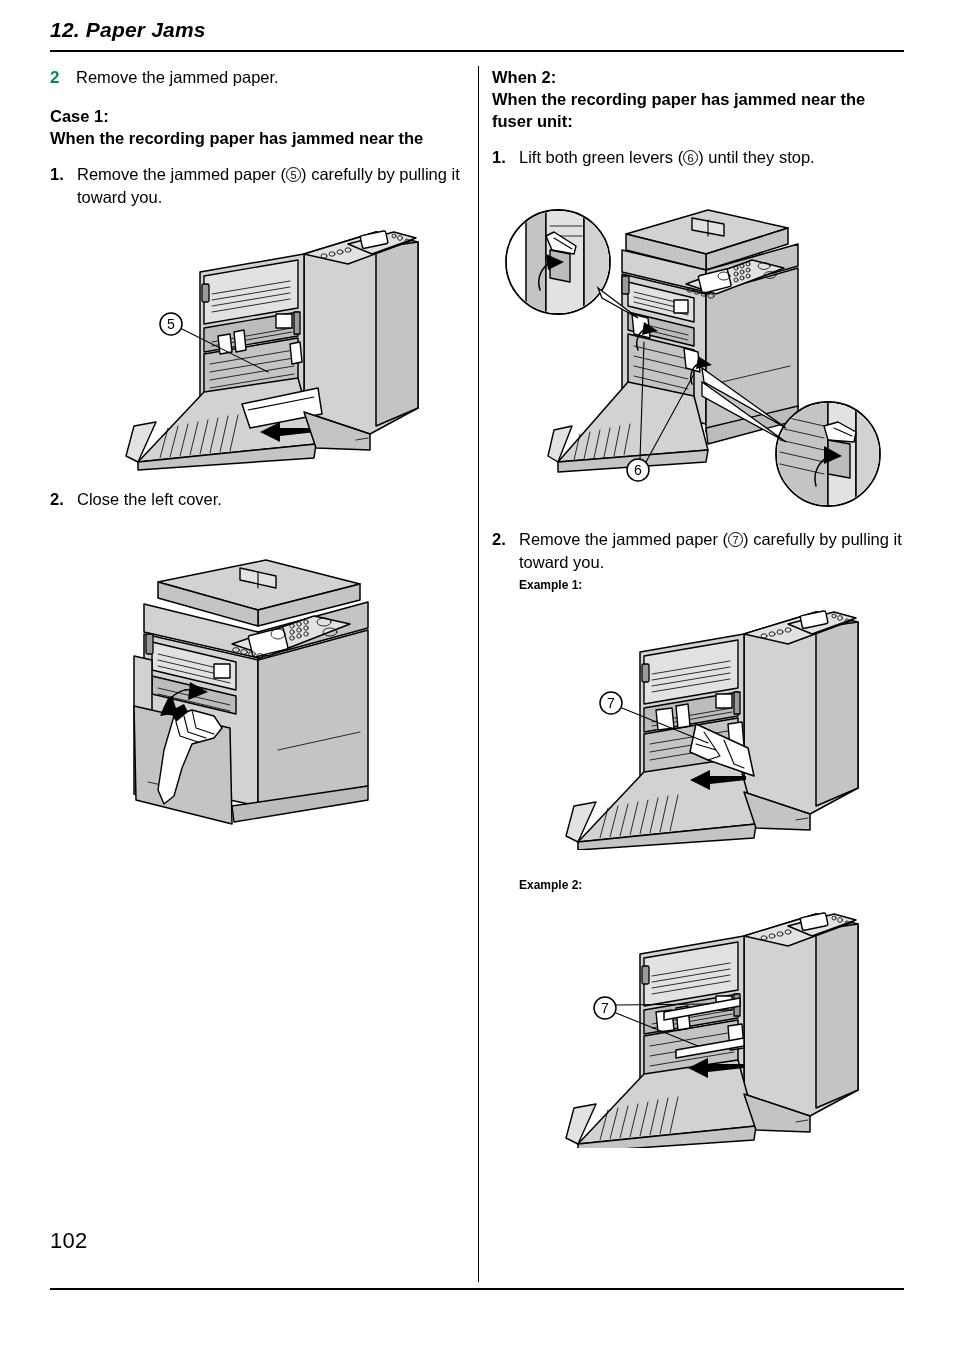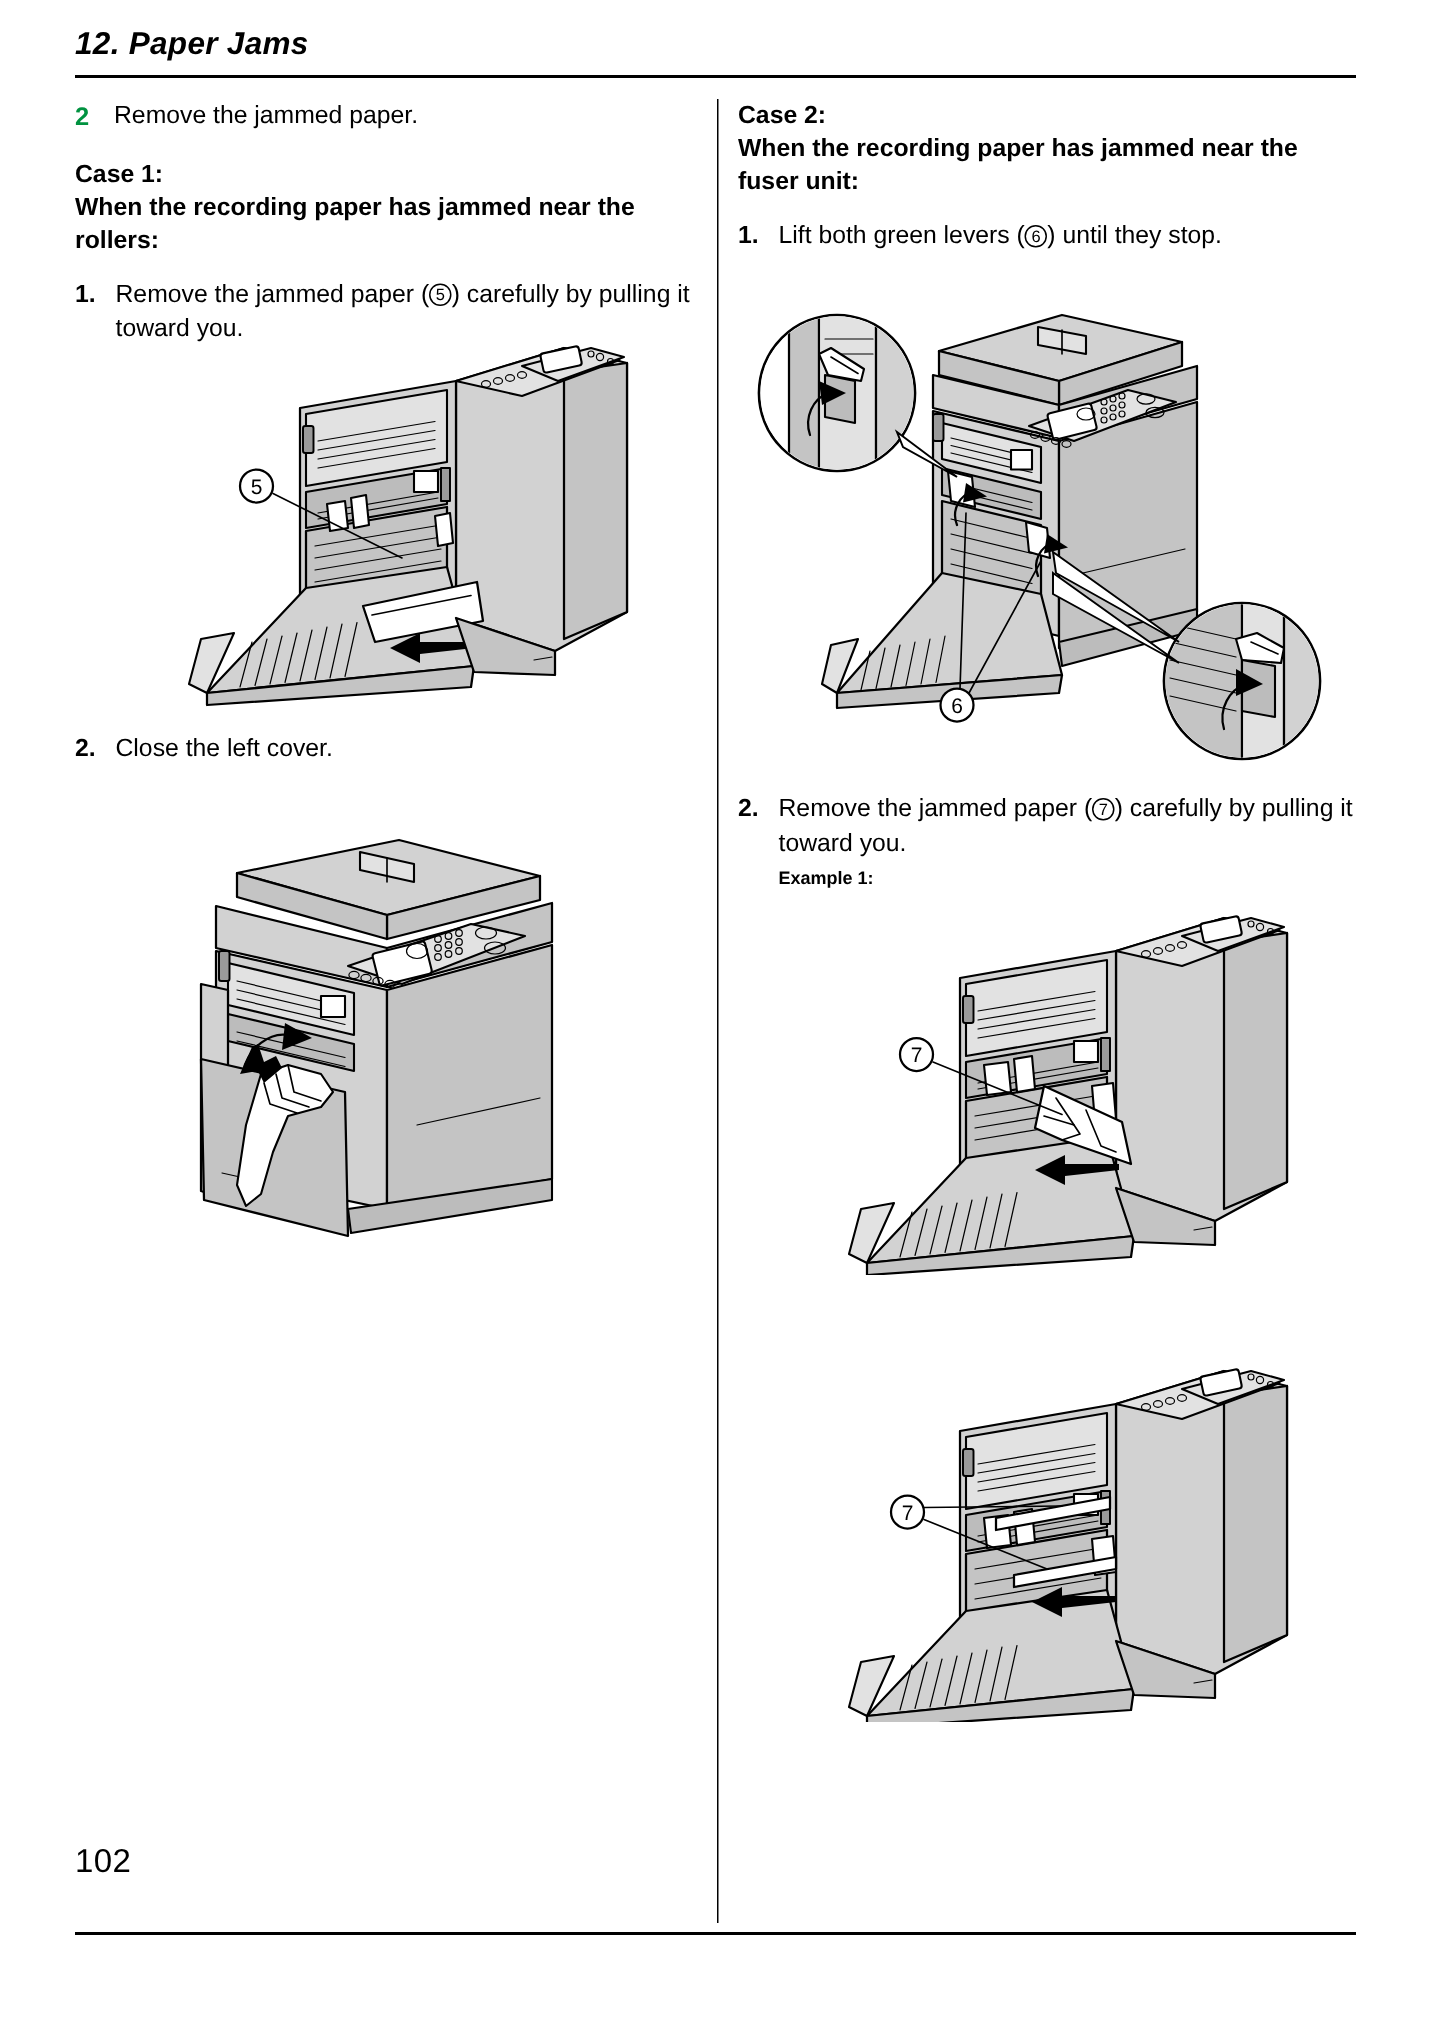--- a/index.html
+++ b/index.html
@@ -170,21 +170,20 @@
 
     <div class="step-row">
       <div class="step-num-green">2</div>
       <div class="step-text">Remove the jammed paper.</div>
     </div>
 
     <div class="spacer-sm"></div>
 
     <div class="case-head">Case 1:</div>
     <div class="case-head">When the recording paper has jammed near the</div>
-    <div class="case-head">rollers:</div>
 
     <div class="spacer-sm"></div>
 
     <div class="substep-row">
       <div class="substep-num">1.</div>
       <div class="substep-text"><span>Remove the jammed paper (</span><span class="circnum">5</span><span>) carefully by pulling it toward you.</span></div>
     </div>
   </div>
 
   <div class="fig" style="left:108px; top:212px;">
@@ -347,21 +346,21 @@
 
       <path class="arrowblk" d="M50,160 L42,178 L54,176 L58,184 L70,174 L66,166 L58,170 L54,158 Z"></path>
       <path class="ln" d="M44,176 C48,160 62,150 74,152" stroke-width="2.4"></path>
       <path class="arrowblk" d="M72,144 L90,154 L70,162 Z"></path>
 
       <path class="bodyfill3" d="M114,268 L250,248 L250,262 L116,284 Z"></path>
     </svg>
   </div>
 
   <div class="col col-right">
-    <div class="case-head">Case 2:</div>
+    <div class="case-head">When 2:</div>
     <div class="case-head">When the recording paper has jammed near the</div>
     <div class="case-head">fuser unit:</div>
 
     <div class="spacer-sm"></div>
 
     <div class="substep-row">
       <div class="substep-num">1.</div>
       <div class="substep-text"><span>Lift both green levers (</span><span class="circnum">6</span><span>) until they stop.</span></div>
     </div>
   </div>
@@ -581,20 +580,23 @@
       <path class="arrowblk" d="M162,172 L142,182 L162,192 L162,186 L198,182 L198,178 L162,178 Z"></path>
       <path class="bodyfill2" d="M196,194 L262,216 L262,232 L208,230 Z"></path>
       <path class="ln-x" d="M248,222 L260,220"></path>
 
       <circle class="calloutC" cx="63" cy="105" r="11"></circle>
       <text class="calloutT" x="63" y="110">7</text>
       <line class="ln-t" x1="74" y1="110" x2="160" y2="145"></line>
     </svg>
   </div>
 
+  <div class="col col-right" style="top:874px;">
+    <div class="example-head" style="margin-left:27px;">Example 2:</div>
+  </div>
 
   <div class="fig" style="left:548px; top:908px;">
     <svg width="320" height="240" viewBox="0 0 320 240">
       <path class="bodyfill" d="M196,28 L268,6 L310,16 L310,182 L262,208 L196,186 Z"></path>
       <path class="bodyfill2" d="M268,22 L310,16 L310,182 L268,200 Z"></path>
       <path class="lightfill" d="M196,28 L268,6 L305,14 L240,38 Z"></path>
       <path class="lightfill" d="M240,18 L286,6 L308,12 L264,28 Z"></path>
       <rect class="whitefill" x="252" y="10" width="26" height="13" rx="2" transform="rotate(-12 252 10)"></rect>
       <circle class="ln-x" cx="292" cy="12" r="2.4" fill="#fff"></circle>
       <circle class="ln-x" cx="299" cy="15" r="2.0" fill="#fff"></circle>

